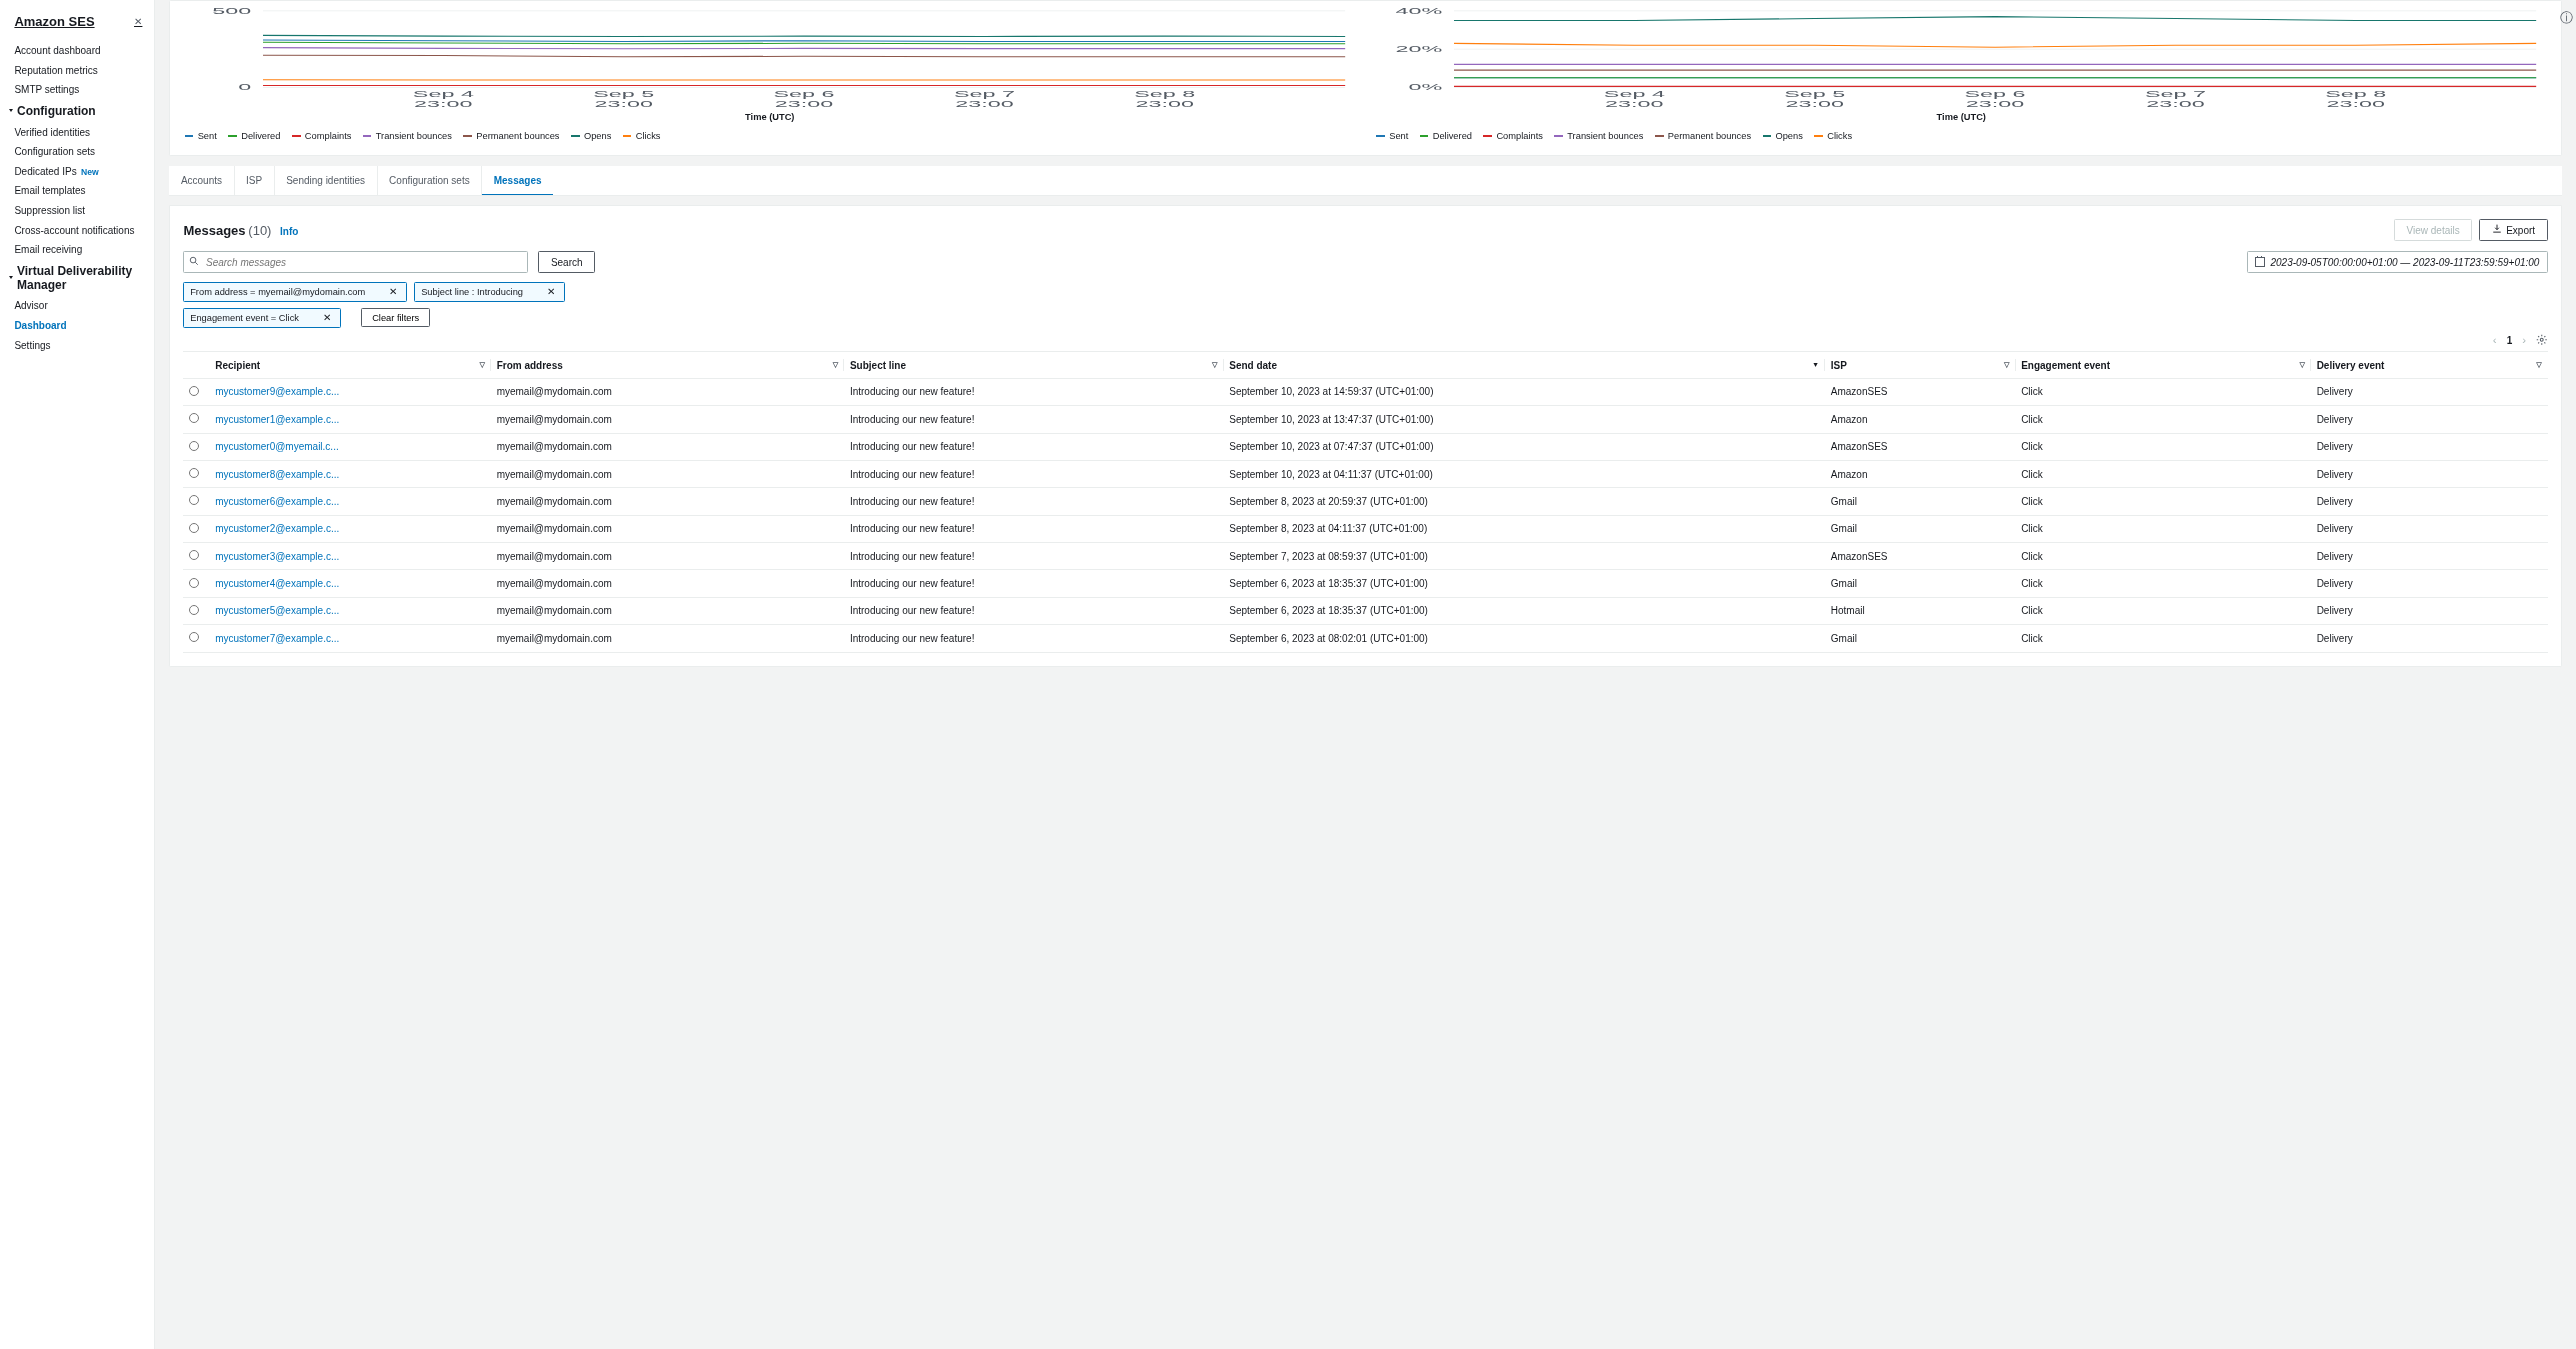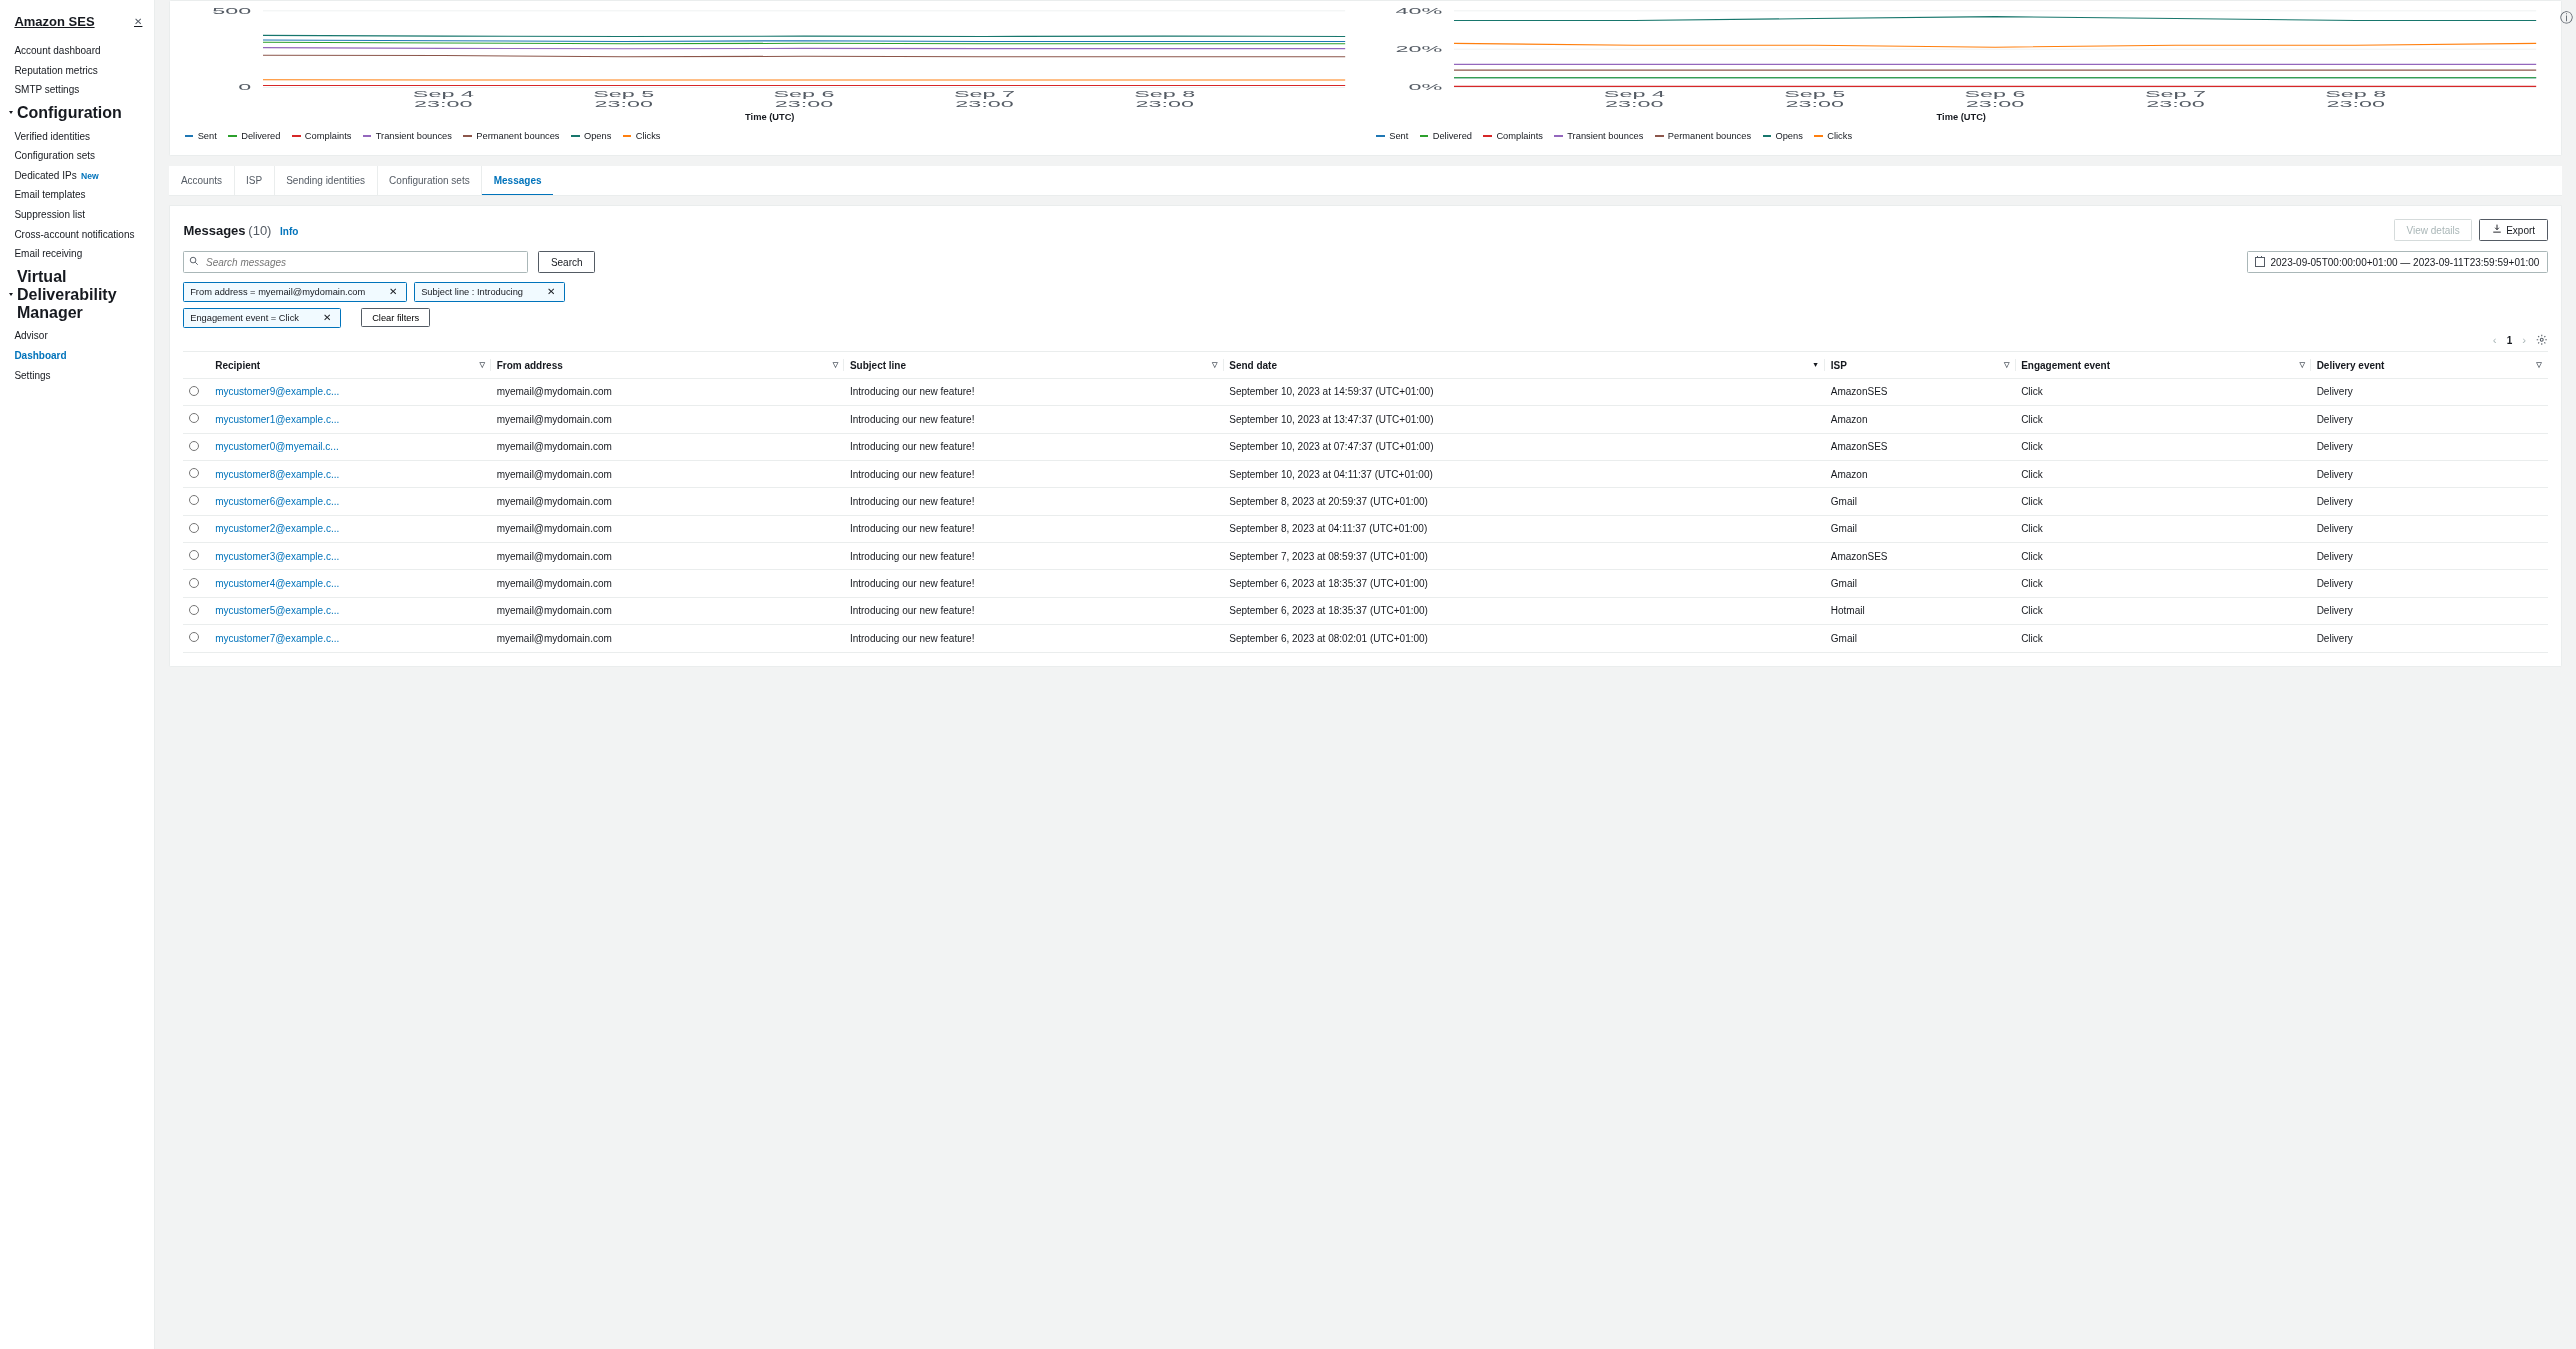--- a/index.html
+++ b/index.html
@@ -5,21 +5,21 @@
     * { box-sizing: border-box; margin: 0; padding: 0; font-family: "Amazon Ember", "Helvetica Neue", Arial, sans-serif; }
     body { font-size: 10px; color: #16191f; background: #fff; }
 
     
     .sidebar { position: fixed; left: 0; top: 0; width: 155px; height: 100%; background: #fff; border-right: 0.7px solid #eaeded; padding: 14.4px 5.8px 14.4px 5.8px; overflow-y: auto; }
     .sidebar-header { display: flex; align-items: center; justify-content: space-between; padding: 0 5.8px 11.5px 8.6px; text-decoration: underline; }
     .sidebar-title { font-size: 13px; font-weight: 700; }
     .close-x { cursor: pointer; font-size: 10px; color: #545b64; }
     .nav-item { display: block; padding: 4.3px 8.6px; font-size: 10px; color: #16191f; cursor: pointer; }
     .nav-item.active { color: #0073bb; font-weight: 700; }
-    .nav-section-header { display: flex; align-items: center; padding: 4.3px 2.9px; font-weight: 700; cursor: pointer; font-size: 16px; }
+    .nav-section-header { display: flex; align-items: center; padding: 4.3px 2.9px; font-weight: 700; cursor: pointer; font-size: 12px; }
     .caret-left { width: 0; height: 0; border-left: 2.9px solid transparent; border-right: 2.9px solid transparent; border-top: 3.6px solid #16191f; margin-right: 4.3px; }
     .new-badge { font-size: 8.6px; color: #0073bb; margin-left: 4.3px; font-weight: 700; }
 
     
     .main { margin-left: 155px; padding: 0 14.4px 29px 0; background: #f2f3f3; min-height: 100vh; }
     .main-inner { margin-left: 14.4px; }
 
     
     .charts-panel { background: #fff; border: 0.7px solid #eaeded; border-radius: 1.4px; padding: 7.2px 14.4px 14.4px; margin-bottom: 0; }
     .charts-row { display: flex; gap: 21.6px; }
@@ -43,21 +43,21 @@
     .messages-count { font-weight: 400; color: #545b64; }
     .info-link { color: #0073bb; font-size: 10px; font-weight: 700; margin-left: 5.8px; cursor: pointer; }
     .header-buttons { display: flex; gap: 7.2px; padding-left: 12px; }
     .btn { border: 0.7px solid #545b64; background: #fff; padding: 4.3px 11.5px; font-size: 10px; border-radius: 1.4px; cursor: pointer; display: inline-flex; align-items: center; gap: 4.3px; color: #16191f;}
     .btn.disabled { color: #aab7b8; border-color: #d5dbdb; cursor: default; }
 
     .search-row { display: flex; gap: 10px; align-items: center; margin-bottom: 8.6px; flex-wrap: wrap; }
     .search-input-wrapper { position: relative; flex: 0 0 345px; }
     .search-input { width: 100%; border: 0.7px solid #aab7b8; padding: 4.3px 7.2px 4.3px 21.6px; font-size: 10px; border-radius: 1.4px; font-style: italic; color: #687078;}
     .search-icon { position: absolute; left: 5.8px; top: 50%; transform: translateY(-50%); color: #545b64; }
-    .date-range-box { border: 0.7px solid #aab7b8; padding: 4.3px 7.2px; font-size: 10px; border-radius: 1.4px; display: flex; align-items: center; gap: 5.8px; flex: 0 0 auto; margin-left: auto;}
+    .date-range-box { border: 0.7px solid #aab7b8; padding: 4.3px 7.2px; font-size: 10px; border-radius: 1.4px; display: flex; align-items: center; gap: 5.8px; flex: 0 0 auto; margin-left: auto; font-style: italic;}
     .cal-icon { width: 10px; height: 10px; border: 1.1px solid #545b64; position: relative; }
     .cal-icon::before { content: ''; position: absolute; top: -2.2px; left: 1.4px; width: 1.4px; height: 2.2px; background: #545b64; }
     .cal-icon::after { content: ''; position: absolute; top: -2.2px; right: 1.4px; width: 1.4px; height: 2.2px; background: #545b64; }
 
     .filter-row { display: flex; gap: 7.2px; flex-wrap: wrap; align-items: center; margin-bottom: 5.8px; }
     .filter-chip { border: 0.7px solid #0073bb; background: #f1faff; padding: 3.6px 5.8px; font-size: 9.3px; border-radius: 1.4px; display: flex; align-items: center; gap: 21px; }
     .chip-x { cursor: pointer; color: #16191f; font-size: 10px; padding: 0 2.9px; }
     .clear-filters-btn { border: 0.7px solid #545b64; background: #fff; padding: 3.6px 10px; font-size: 9.3px; border-radius: 1.4px; cursor: pointer; margin-left: 13px; }
 
     .pagination-row { display: flex; justify-content: flex-end; align-items: center; gap: 10px; margin-bottom: 4.3px; }

